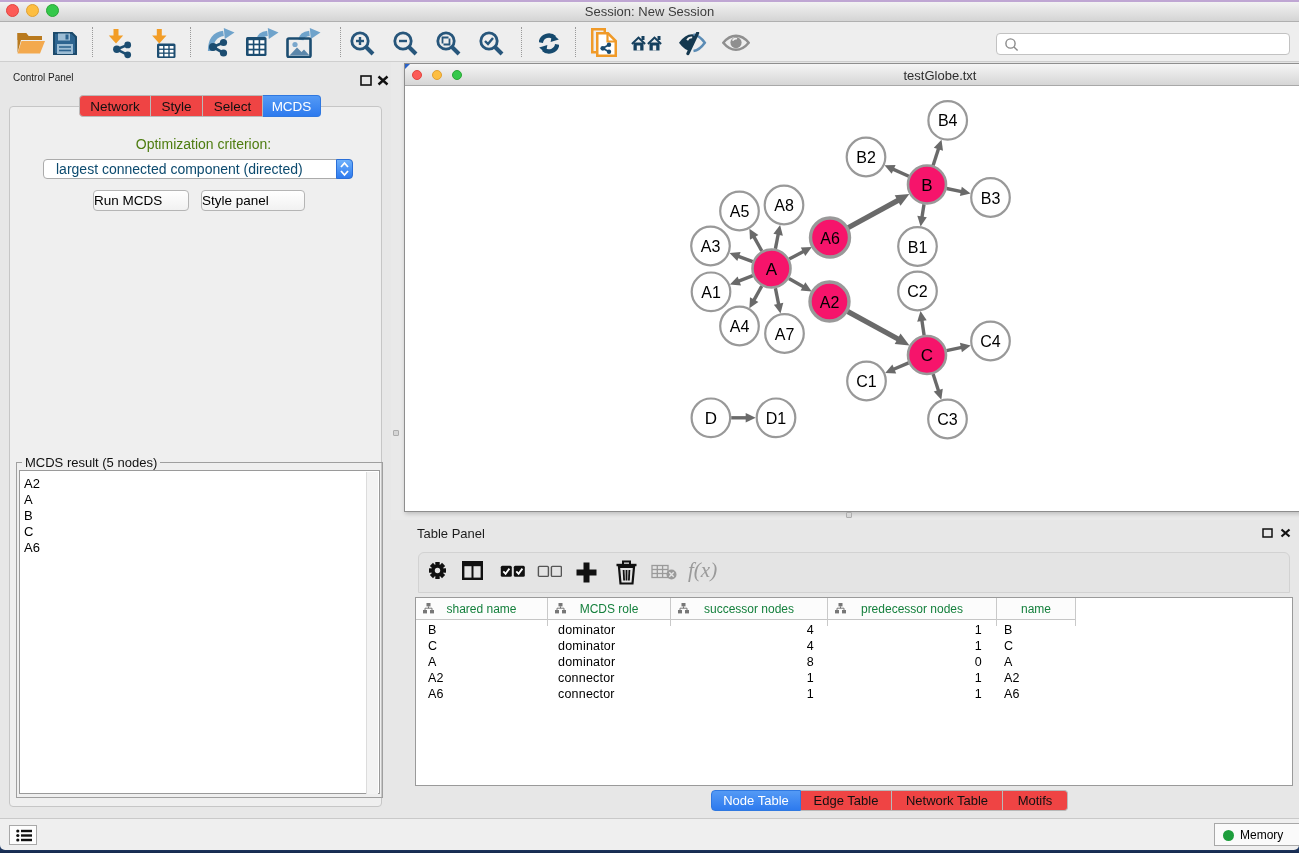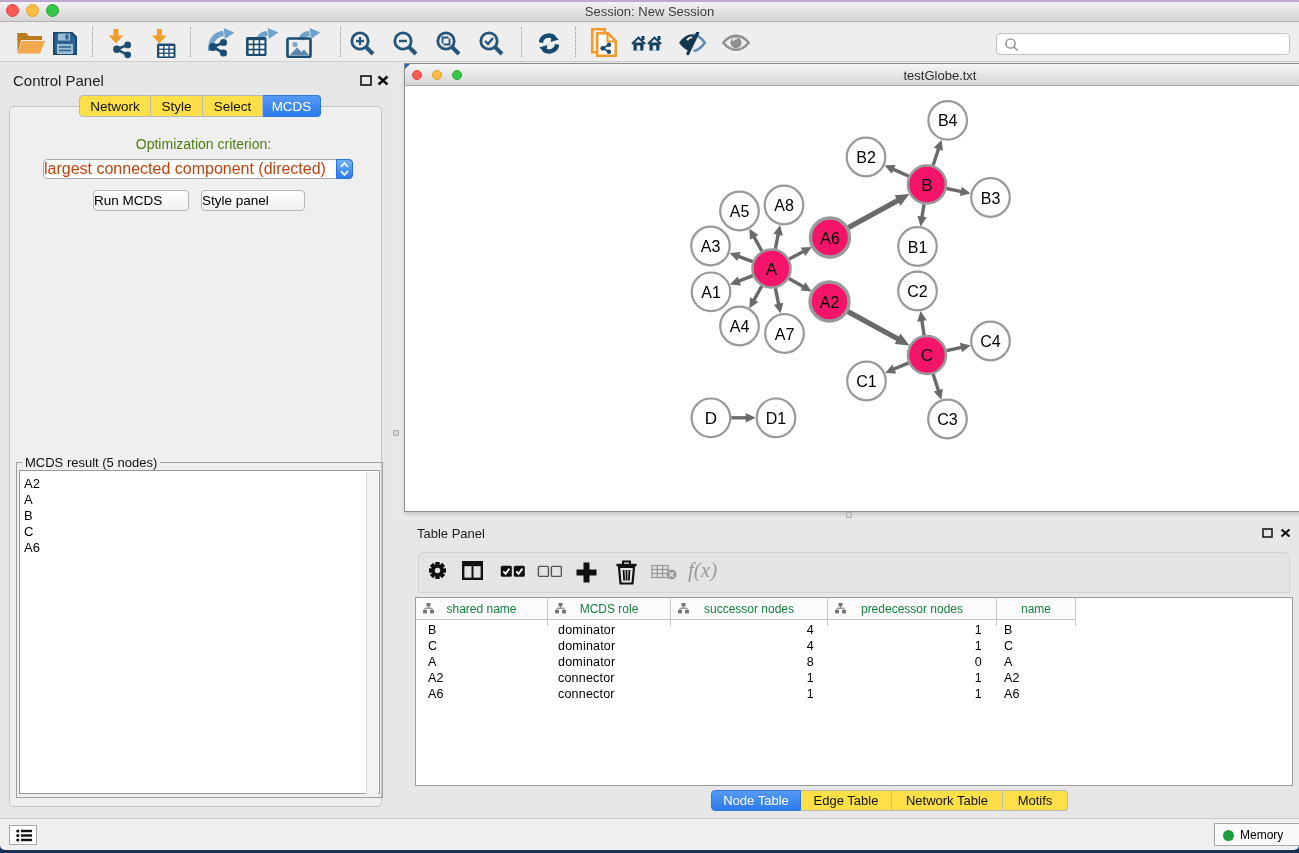--- a/index.html
+++ b/index.html
@@ -15,33 +15,33 @@
   #titlebar .t2 { left:26px; background:#fdbe41; border:1px solid #e0a033; }
   #titlebar .t3 { left:46px; background:#35c84b; border:1px solid #2aa636; }
   #titletext { left:0; top:4px; width:1299px; text-align:center; font-size:13px; color:#3c3c3c; }
   
   #toolbar { left:0; top:22px; width:1299px; height:40px; background:#eeeeee; border-bottom:1px solid #cfcfcf; }
   .sep { position:absolute; top:5px; height:30px; width:0; border-left:1px dotted #9a9a9a; }
   #searchbox { position:absolute; left:996px; top:11px; width:294px; height:22px; background:#fff;
      border:1px solid #c2c2c2; border-radius:4px; }
   
   #cpanel { left:0; top:62px; width:391px; height:756px; background:#e7e7e7; }
-  #cpTitle { left:13px; top:10px; font-size:15px; color:#1d1d1d; }
+  #cpTitle { left:13px; top:10px; font-size:10px; color:#1d1d1d; }
   #cpInner { left:9px; top:44px; width:373px; height:701px; background:#efefef;
       border:1px solid #c6c6c6; border-radius:4px; }
   .tabs { position:absolute; display:flex; }
-  .tab { height:22px; line-height:21px; font-size:13.5px; color:#111; background:#fde047;
+  .tab { height:22px; line-height:21px; font-size:13.5px; color:#111; background:#ef4444;
      border:1px solid #b9b9b9; border-left:none; padding:0 14px; text-align:center; }
   .tab.first { border-left:1px solid #b9b9b9; border-radius:4px 0 0 4px; }
   .tab.last { border-radius:0 4px 4px 0; }
   .tab.sel { background:linear-gradient(#549af5,#2d7aee); color:#fff; border-color:#2f78e0; }
   #cpTabs { left:79px; top:33px; }
   #optlabel { left:8px; top:74px; width:391px; text-align:center; font-size:14px; color:#4d7c0f; }
   #dropdown { left:43px; top:97px; width:310px; height:20px; background:#fff; border:1px solid #ababab;
-     border-radius:4px; font-size:16px; line-height:18px; color:#c2410c; }
+     border-radius:4px; font-size:14px; line-height:18px; padding-left:12px; color:#0c4a6e; }
   #ddbtn { left:336px; top:97px; width:17px; height:20px; border-radius:0 4px 4px 0;
      background:linear-gradient(#6eb1fb,#2d7aef); border:1px solid #2a6fd8; }
   .pushbtn { position:absolute; height:21px; background:linear-gradient(#ffffff,#f1f1f1);
      border:1px solid #b5b5b5; border-radius:4px; font-size:13.5px; color:#000;
      text-align:left; line-height:19px; }
   
   #grpbox { left:16px; top:400px; width:367px; height:336px; border:1px solid #9f9f9f; }
   #grplabel { left:22px; top:393px; background:#efefef; font-size:13px; padding:0 3px; color:#111; }
   #mcdslist { left:19px; top:408px; width:361px; height:324px; background:#fff; border:1px solid #9a9a9a; }
   #mcdslist .item { position:absolute; left:4px; font-size:13px; color:#000; }

